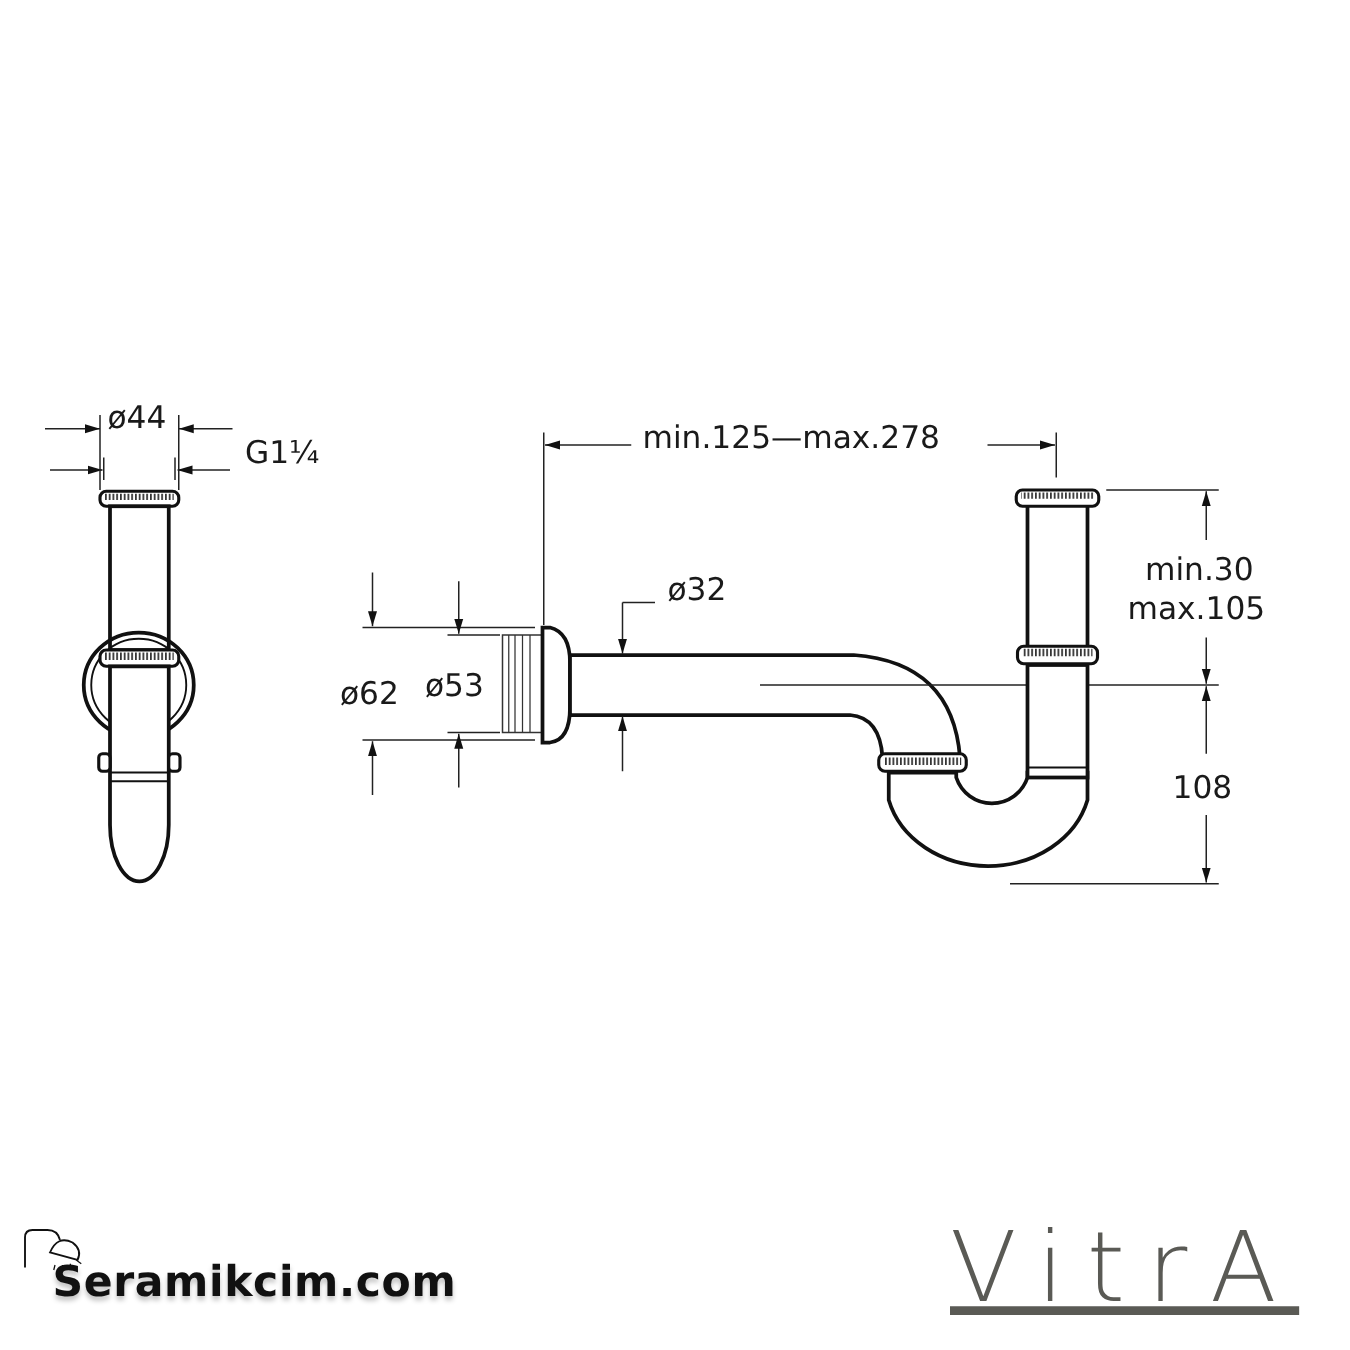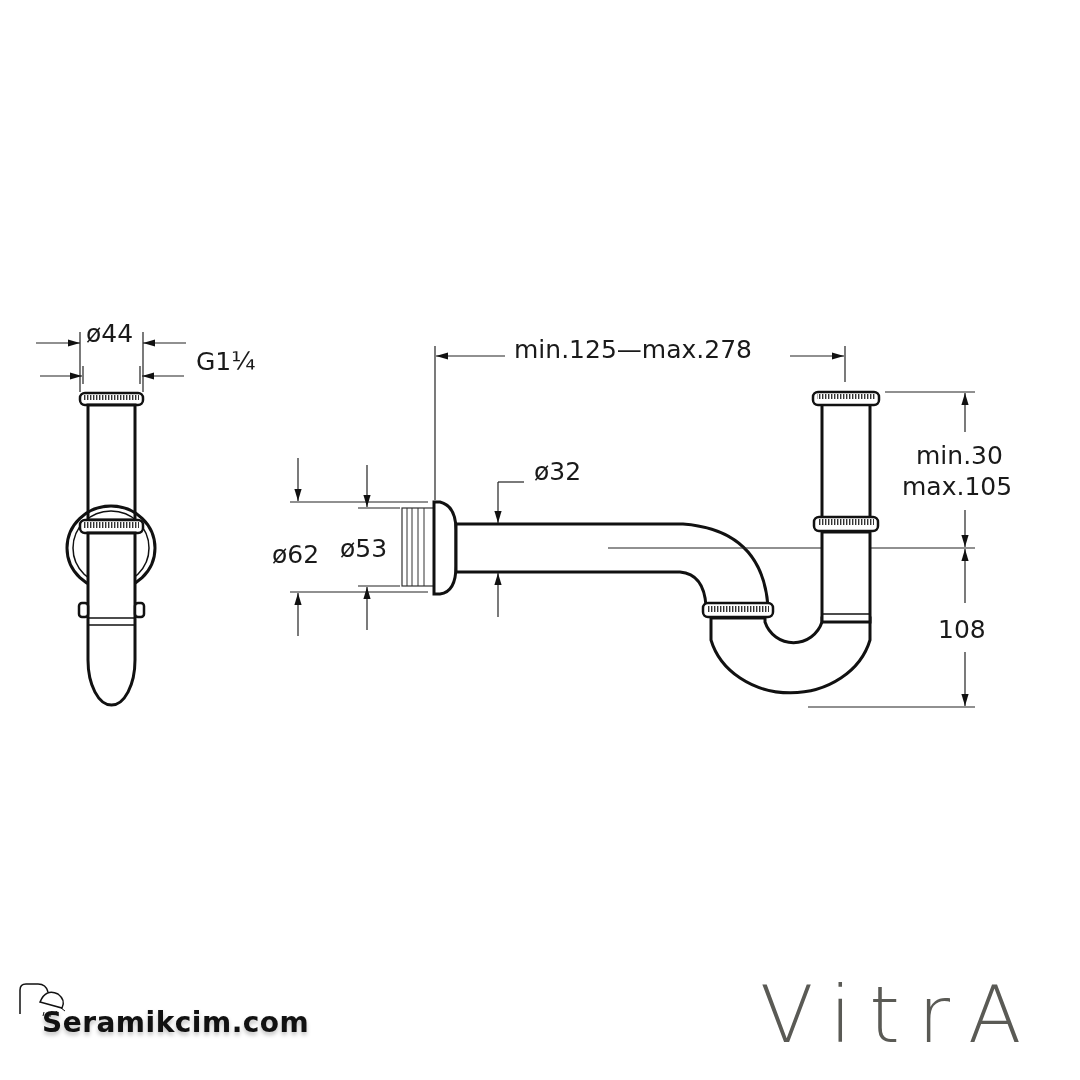--- a/index.html
+++ b/index.html
@@ -2,22 +2,22 @@
 <html><head>
   <meta charset="utf-8">
   <style>
     html, body { margin: 0; padding: 0; background: #ffffff; }
     body { width: 1080px; height: 1080px; position: relative; overflow: hidden; font-family: "DejaVu Sans", sans-serif; }
     #drawing { position: absolute; left: 0; top: 0; width: 1080px; height: 1080px; }
     .dim-text { font-family: "DejaVu Sans", sans-serif; font-size: 25px; fill: #1a1a1a; }
     .pipe { fill: #ffffff; stroke: #111111; stroke-width: 3; }
     .thin { stroke: #222222; stroke-width: 1.2; fill: none; }
     .ring { fill: #ffffff; stroke: #111111; stroke-width: 2.5; }
-    .brand-left-text { position: absolute; left: 42px; top: 1006px; font-family: "DejaVu Sans", sans-serif; font-weight: bold; font-size: 28px; color: #111111; letter-spacing: 0.5px; text-shadow: 0 3px 4px rgba(0,0,0,0.25); }
-    .brand-right { position: absolute; left: 760px; top: 970px; font-family: "DejaVu Sans", sans-serif; font-size: 78px; font-weight: 300; color: #5a5a55; letter-spacing: 18px; }
+    .brand-left-text { position: absolute; left: 42px; top: 1006px; font-family: "DejaVu Sans", sans-serif; font-weight: bold; font-size: 34px; color: #111111; letter-spacing: 0.5px; text-shadow: 0 3px 4px rgba(0,0,0,0.25); }
+    .brand-right { position: absolute; left: 760px; top: 970px; font-family: "DejaVu Sans", sans-serif; font-size: 78px; font-weight: 300; color: #5a5a55; letter-spacing: 18px; text-decoration: underline; }
   </style>
 </head>
 <body>
 
 <svg id="drawing" viewBox="0 0 1080 1080" xmlns="http://www.w3.org/2000/svg">
   <defs>
     <marker id="arr" viewBox="0 0 10 10" refX="10" refY="5" markerWidth="10" markerHeight="10" orient="auto-start-reverse">
       <path d="M0,2 L10,5 L0,8 z" fill="#111"></path>
     </marker>
     <pattern id="knurlPat" width="3" height="6" patternUnits="userSpaceOnUse">

